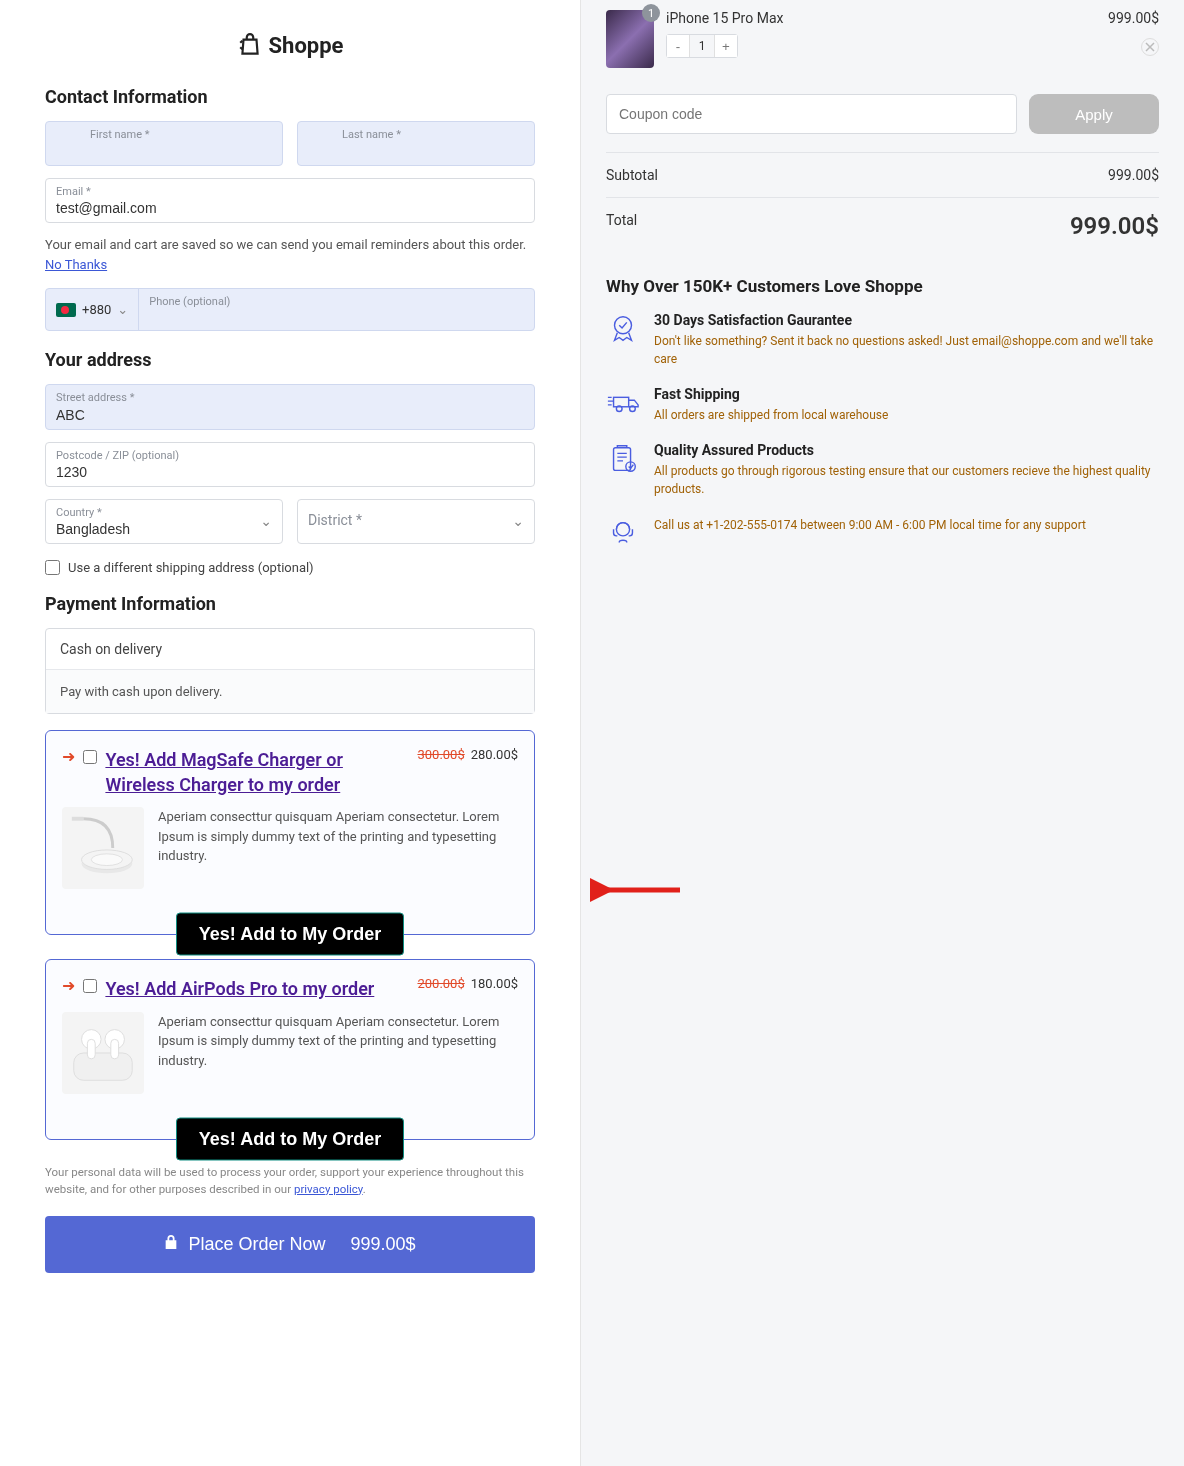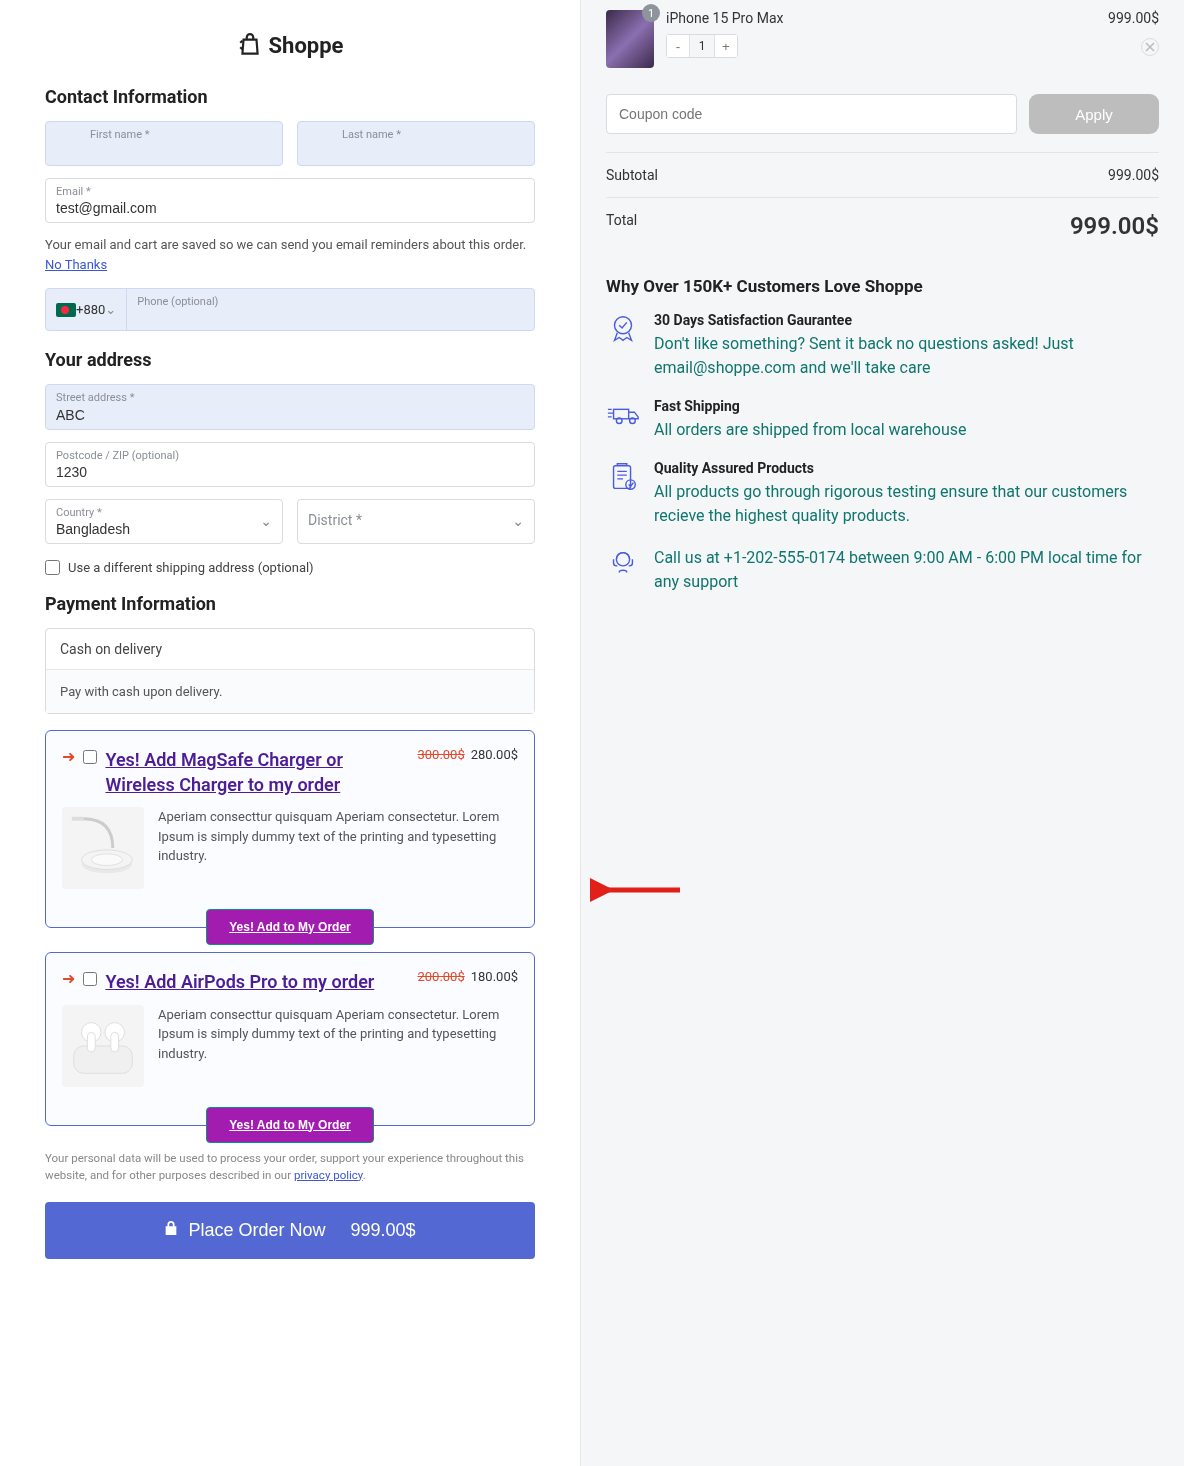--- a/index.html
+++ b/index.html
@@ -73,21 +73,21 @@
   .note { font-size: 13px; color: #555; margin: 4px 0 14px; line-height: 1.5; }
   .note a { color: #3b57d6; text-decoration: underline; }
   .phone-wrap {
     display: flex;
     border: 1px solid #cfd8ef;
     border-radius: 4px;
     background: #e8edfa;
     margin-bottom: 12px;
   }
   .phone-prefix {
-    display: flex; align-items: center; 
+    display: flex; align-items: center; gap: 6px;
     padding: 10px 10px;
     border-right: 1px solid #cfd8ef;
     font-size: 13px;
     color: #333;
   }
   .phone-prefix .flag {
     width: 20px; height: 14px; background: linear-gradient(to right, #006a4e 0 100%);
     position: relative; border-radius: 2px;
   }
   .phone-prefix .flag::after {
@@ -151,29 +151,28 @@
   }
   .upsell .u-img {
     width: 82px; height: 82px; background: #f4f4f4; border-radius: 4px;
     display: flex; align-items: center; justify-content: center;
   }
   .upsell .u-desc { flex: 1; font-size: 13px; color: #555; line-height: 1.5; }
   .upsell .u-btn {
     display: block;
     margin: -16px auto 0;
     transform: translateY(50%);
-    background: #a21caf;
+    background: #000000;
     color: #fff;
     border: 1px solid #0f8e81;
     border-radius: 4px;
     padding: 10px 22px;
-    font-size: 12px;
+    font-size: 18px;
     font-weight: 600;
     cursor: pointer;
-    text-decoration: underline;
   }
   .privacy {
     font-size: 11.5px;
     color: #888;
     line-height: 1.5;
     margin: 10px 0 18px;
   }
   .privacy a { color: #3b57d6; }
   .place-order {
     width: 100%;
@@ -239,21 +238,21 @@
   .totals .trow.big .val { font-size: 24px; font-weight: 600; }
   .why-title {
     font-size: 17px; font-weight: 700; color: #222; margin: 22px 0 16px;
   }
   .benefit { display: flex; gap: 14px; margin-bottom: 18px; }
   .benefit .icon {
     width: 34px; height: 34px; flex-shrink: 0;
     color: #4a5de0;
   }
   .benefit .b-title { font-weight: 700; font-size: 14px; color: #222; margin-bottom: 4px; }
-  .benefit .b-desc { font-size: 16px; color: #0f766e; line-height: 1.5; }
+  .benefit .b-desc { font-size: 12px; color: #a16207; line-height: 1.5; }
 
   .charger-svg { width: 78px; height: 78px; }
   .airpods-svg { width: 78px; height: 78px; }
 
   .red-arrow {
     position: absolute;
     left: 590px;
     top: 875px;
     pointer-events: none;
   }

